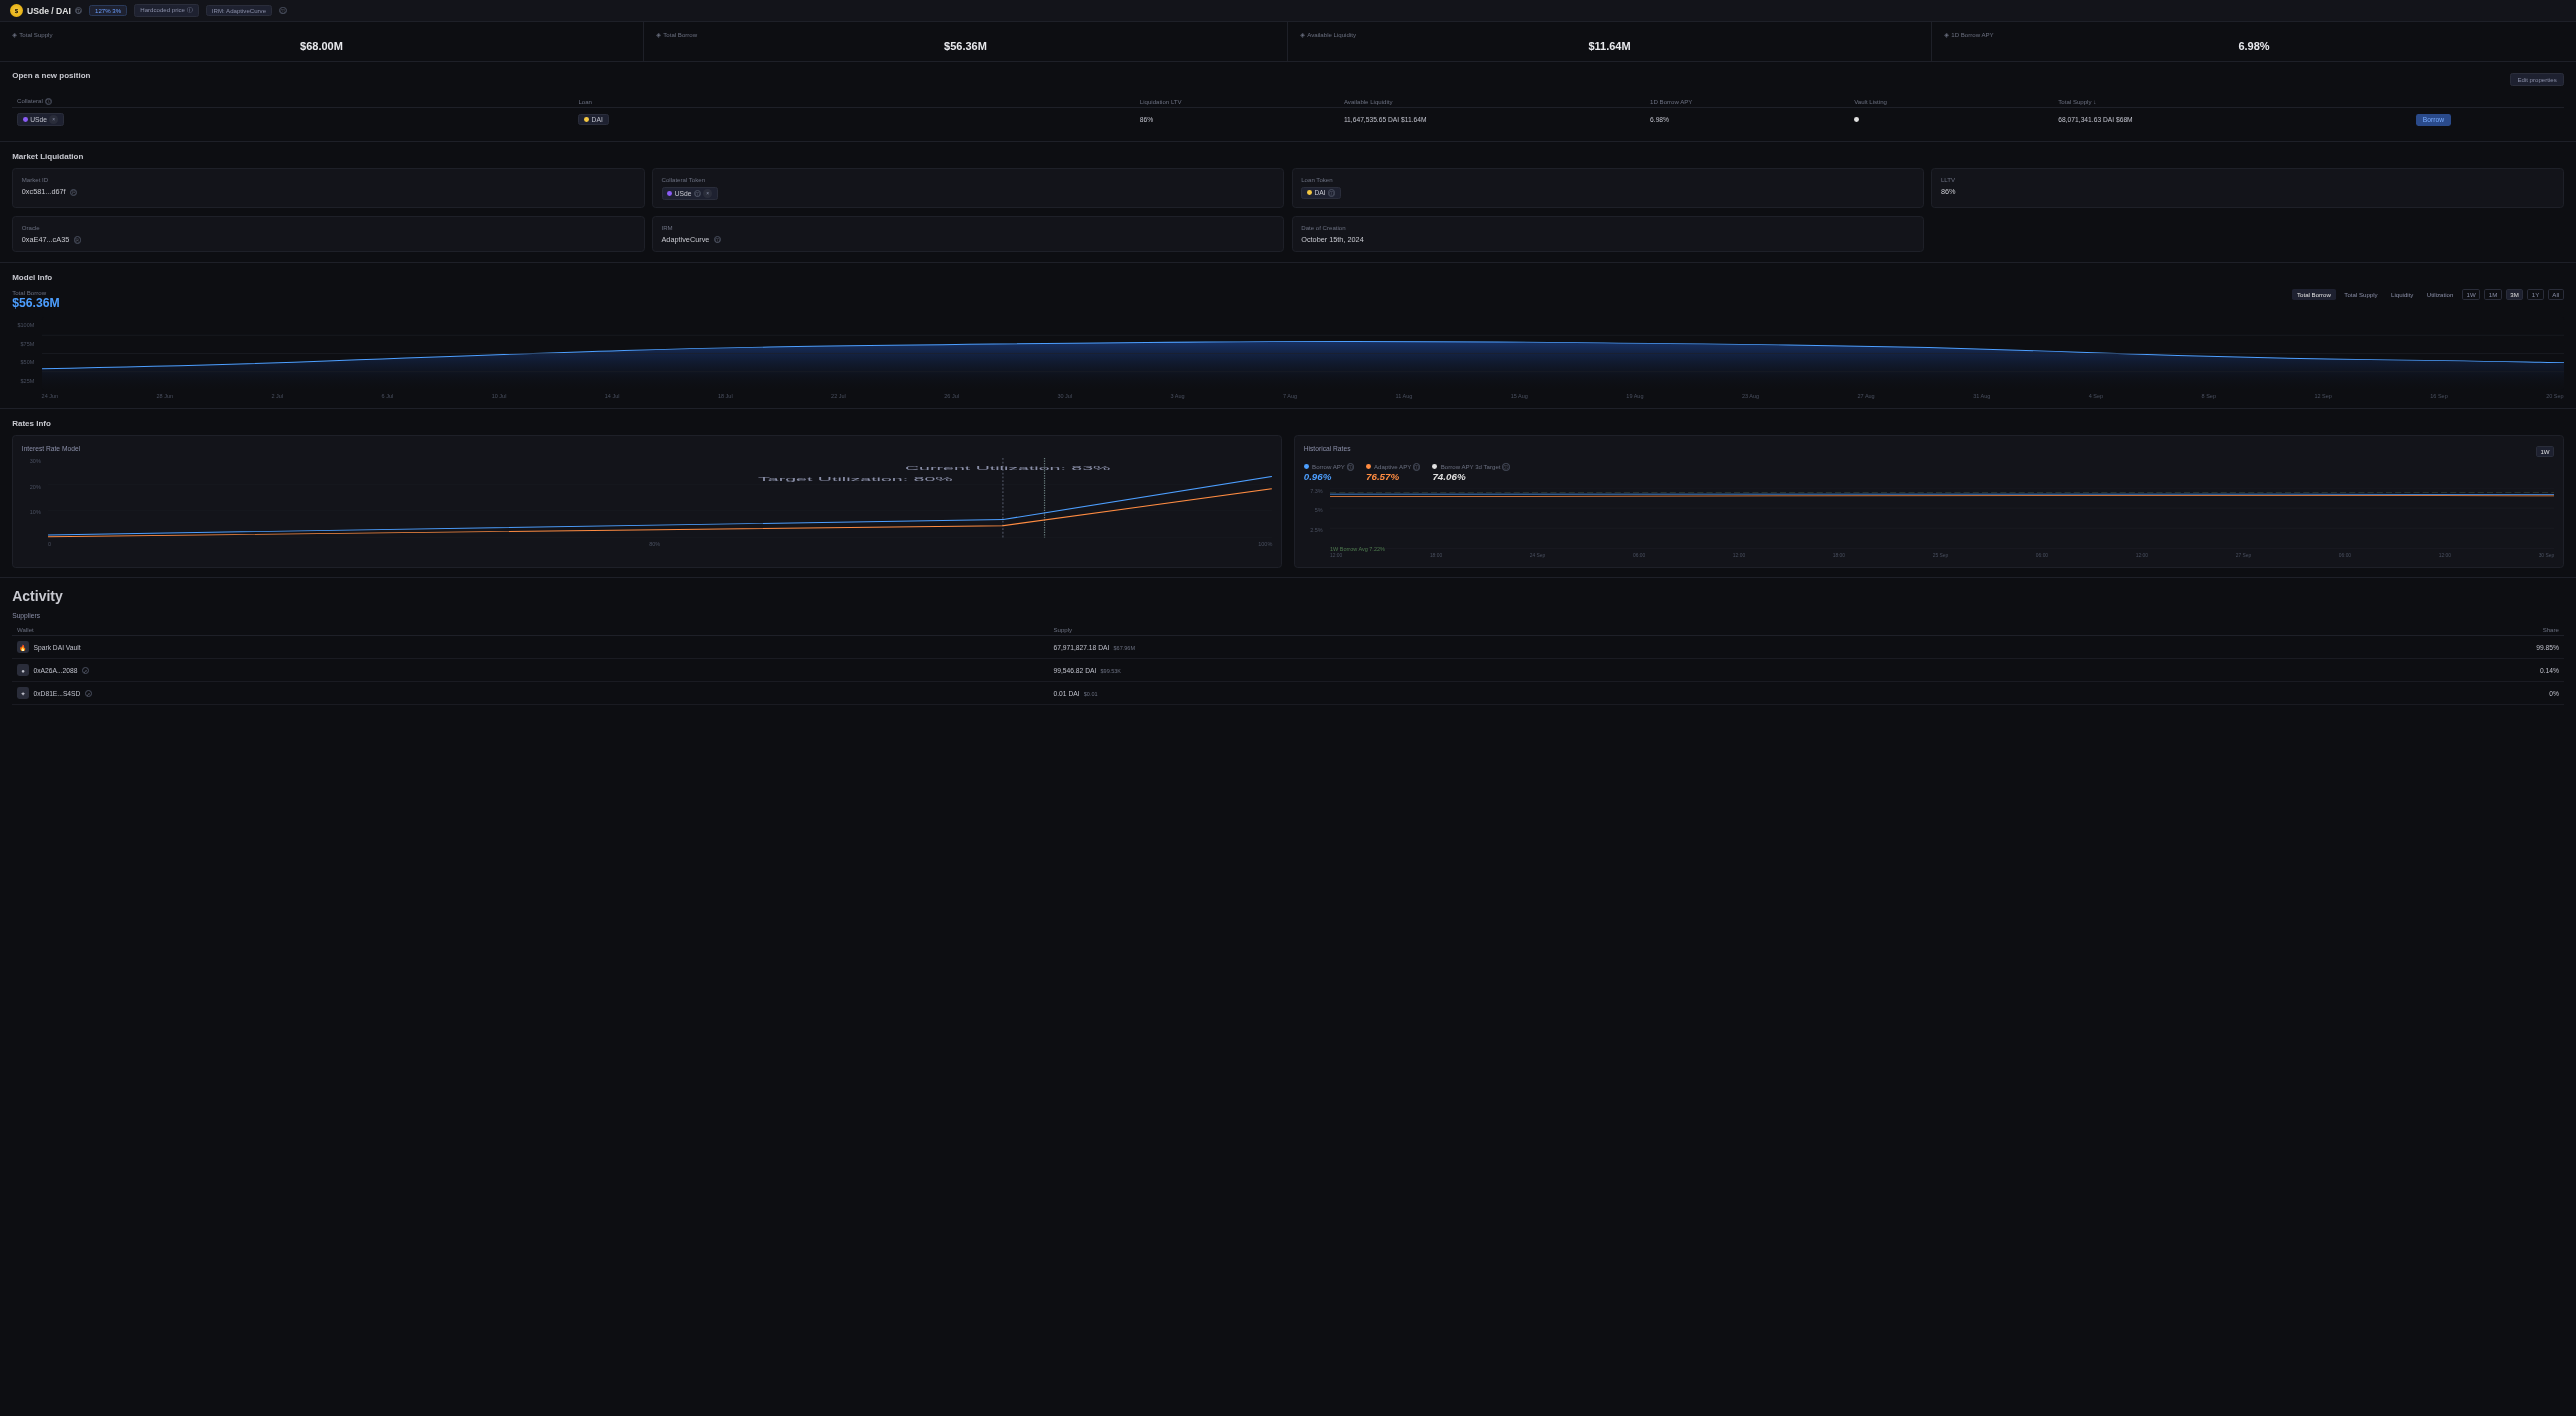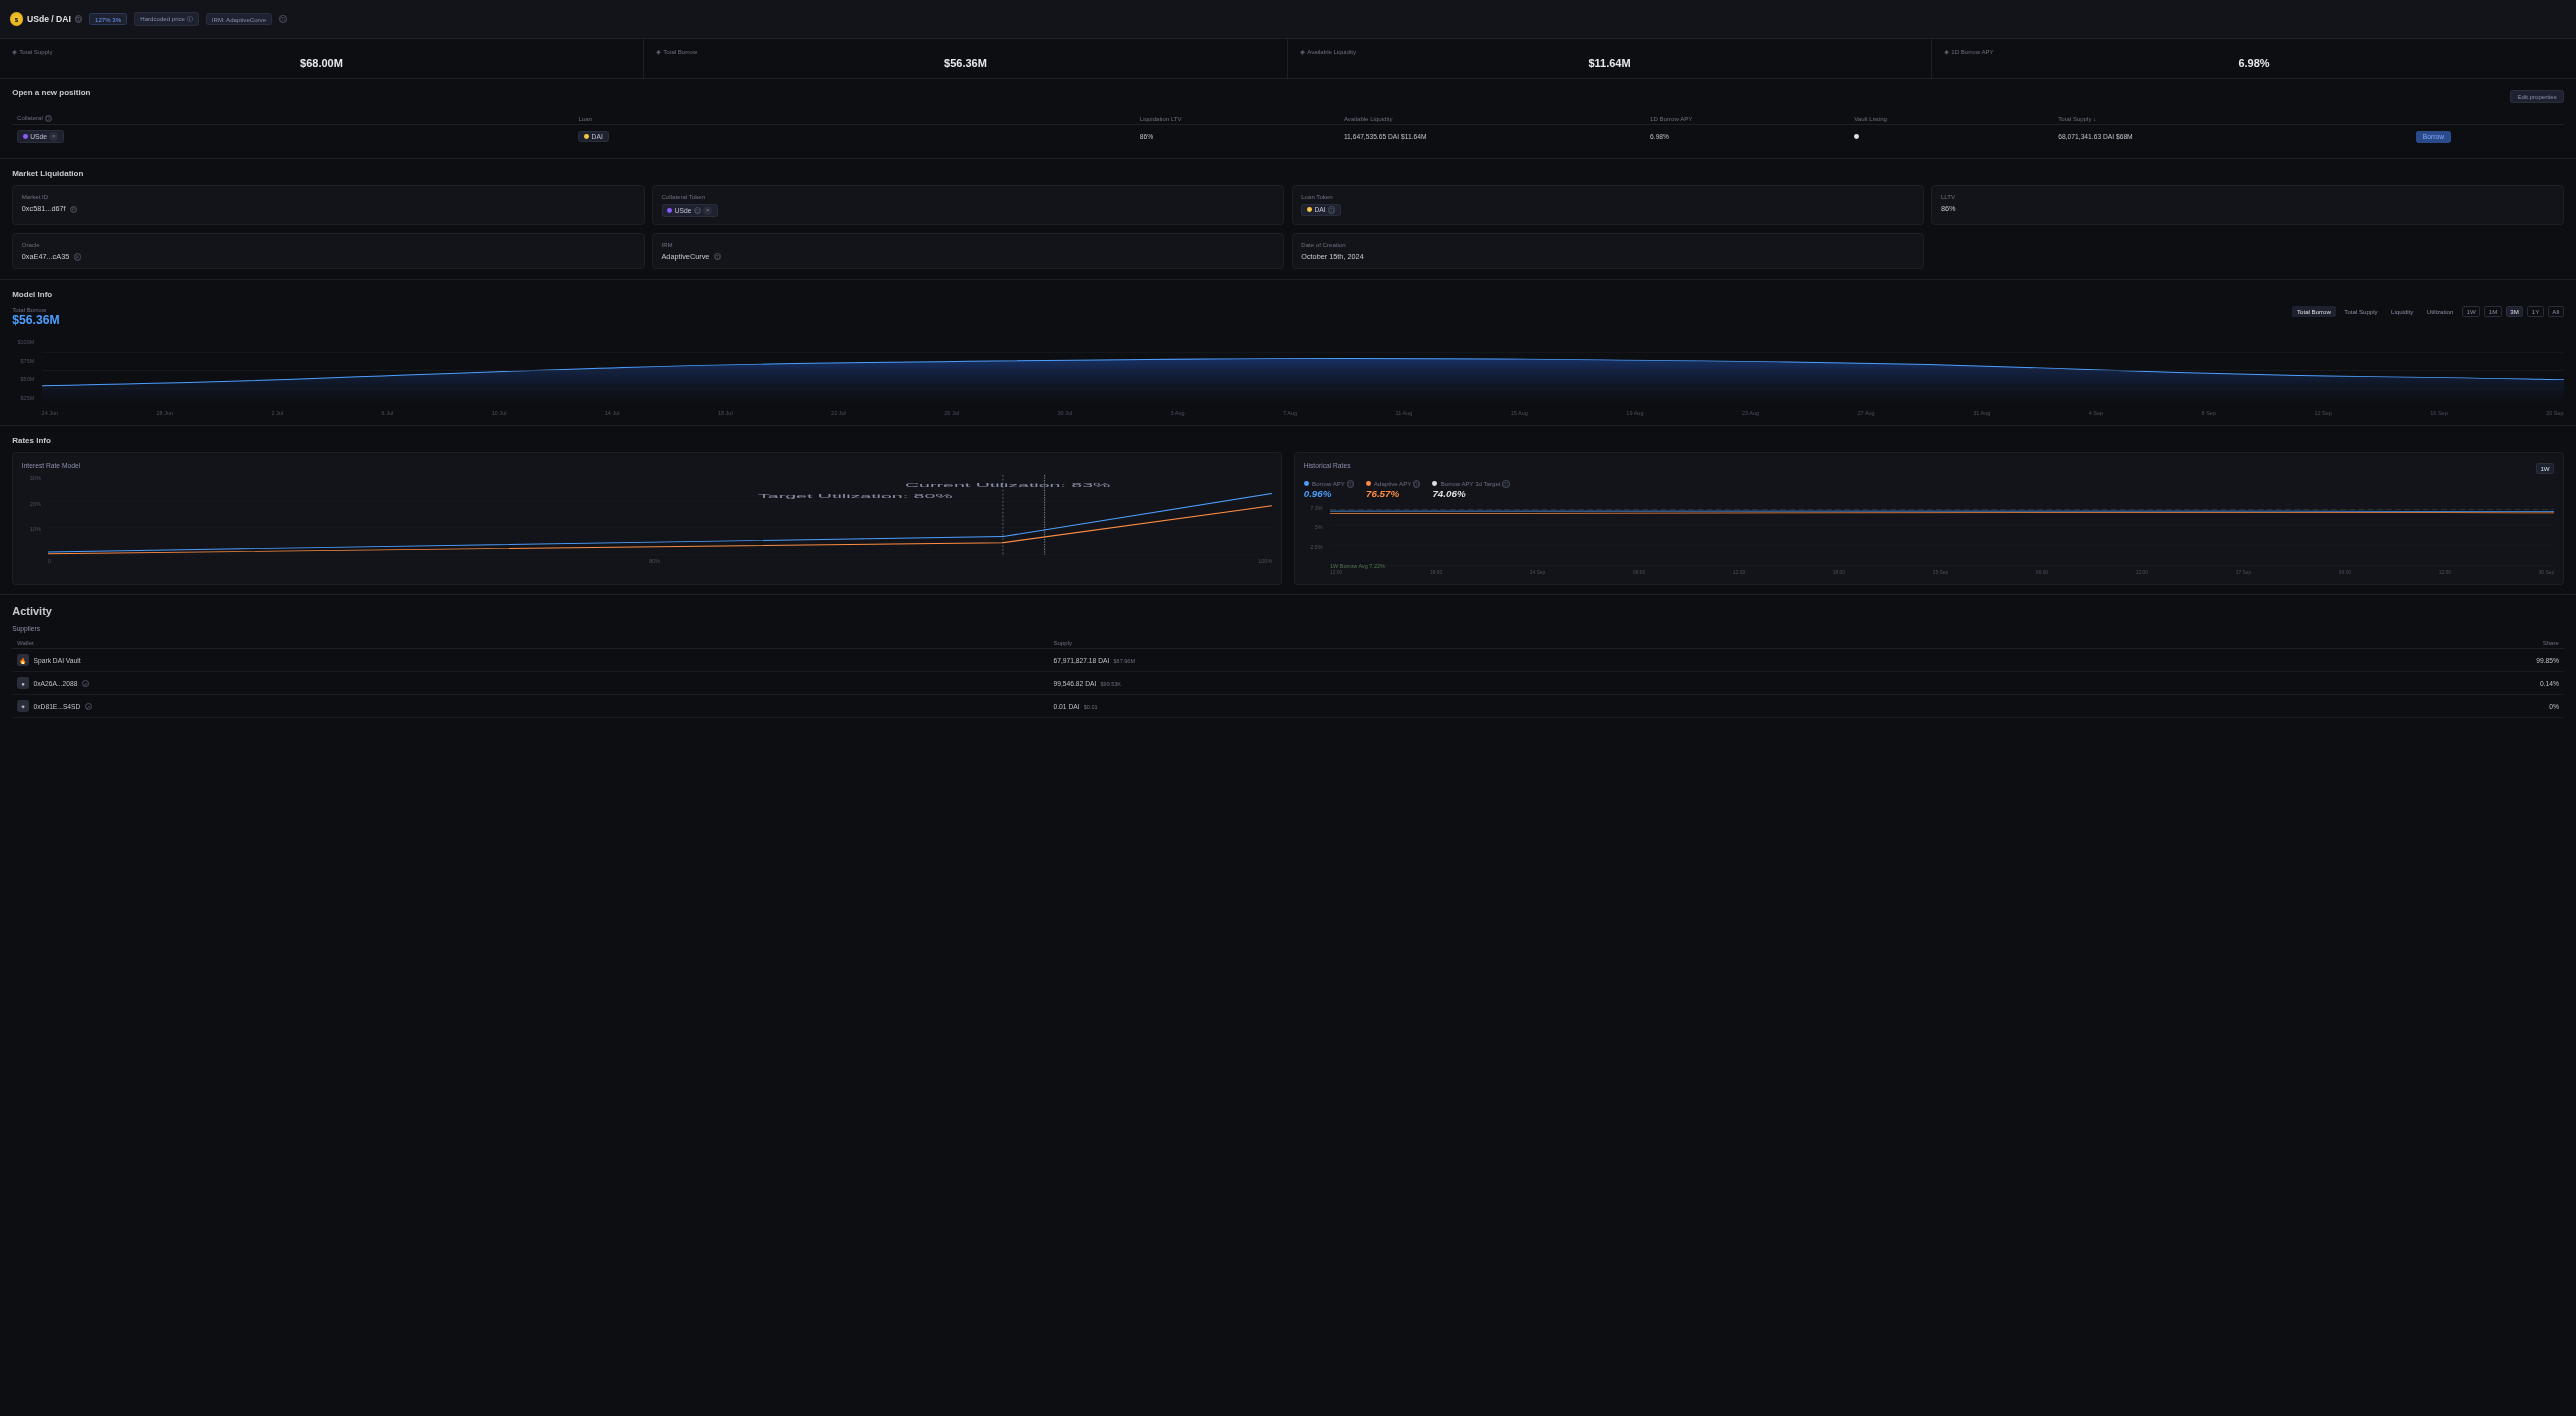--- a/index.html
+++ b/index.html
@@ -10,21 +10,21 @@
       font-size: 7.3px;
       min-width: 857px;
     }
     .header {
       display: flex;
       align-items: center;
       padding: 4.9px 9.8px;
       background: #13141a;
       border-bottom: 0.6px solid #1e2028;
       gap: 7.3px;
-      height: 39px;
+      height: 22px;
     }
     .header-logo {
       display: flex;
       align-items: center;
       gap: 3.7px;
       font-weight: 600;
       font-size: 8.6px;
     }
     .logo-circle {
       width: 13.5px; height: 13.5px;
@@ -266,21 +266,21 @@
       display: flex;
       justify-content: space-between;
       font-size: 4.9px;
       color: #4a5060;
       margin-top: 1.2px;
     }
     .activity-section {
       padding: 9.8px 12.2px;
     }
     .activity-title {
-      font-size: 11px;
+      font-size: 14px;
       font-weight: 600;
       color: #c8c9d0;
       margin-bottom: 7.3px;
     }
     .suppliers-title {
       font-size: 6.7px;
       color: #8a8fa8;
       margin-bottom: 4.9px;
     }
     .activity-table {

